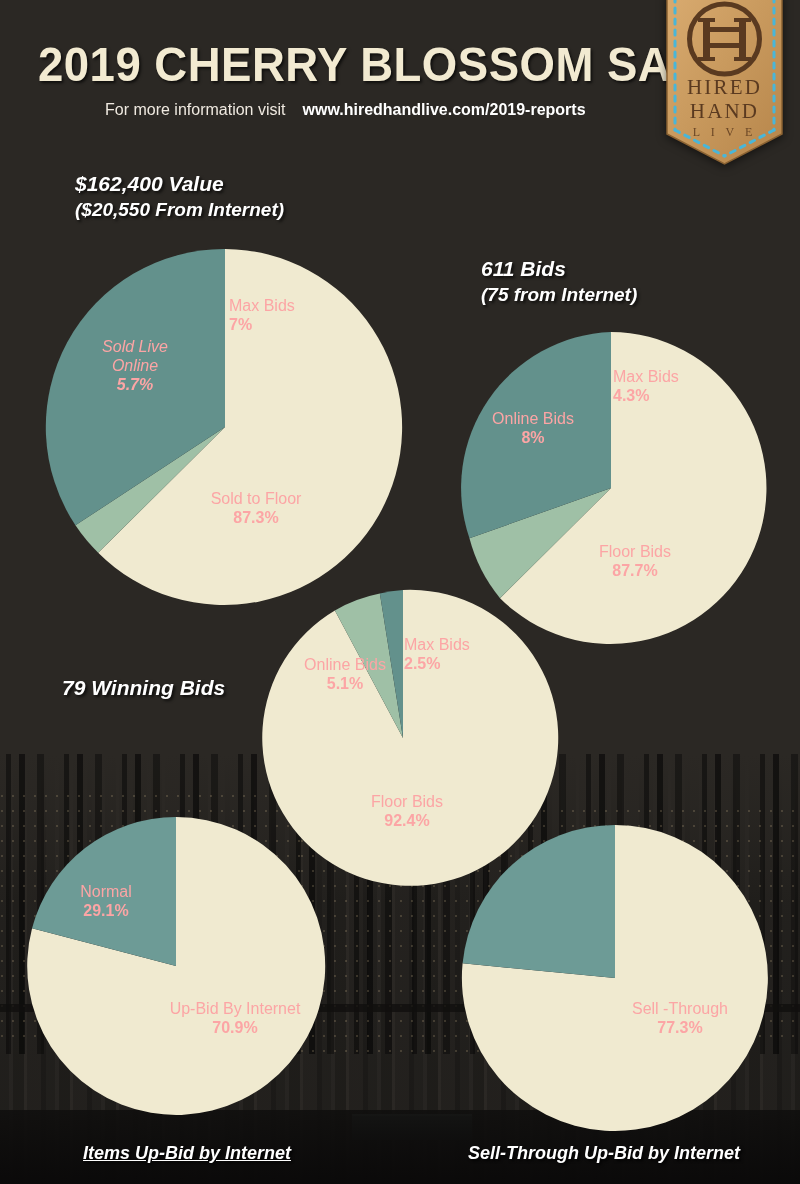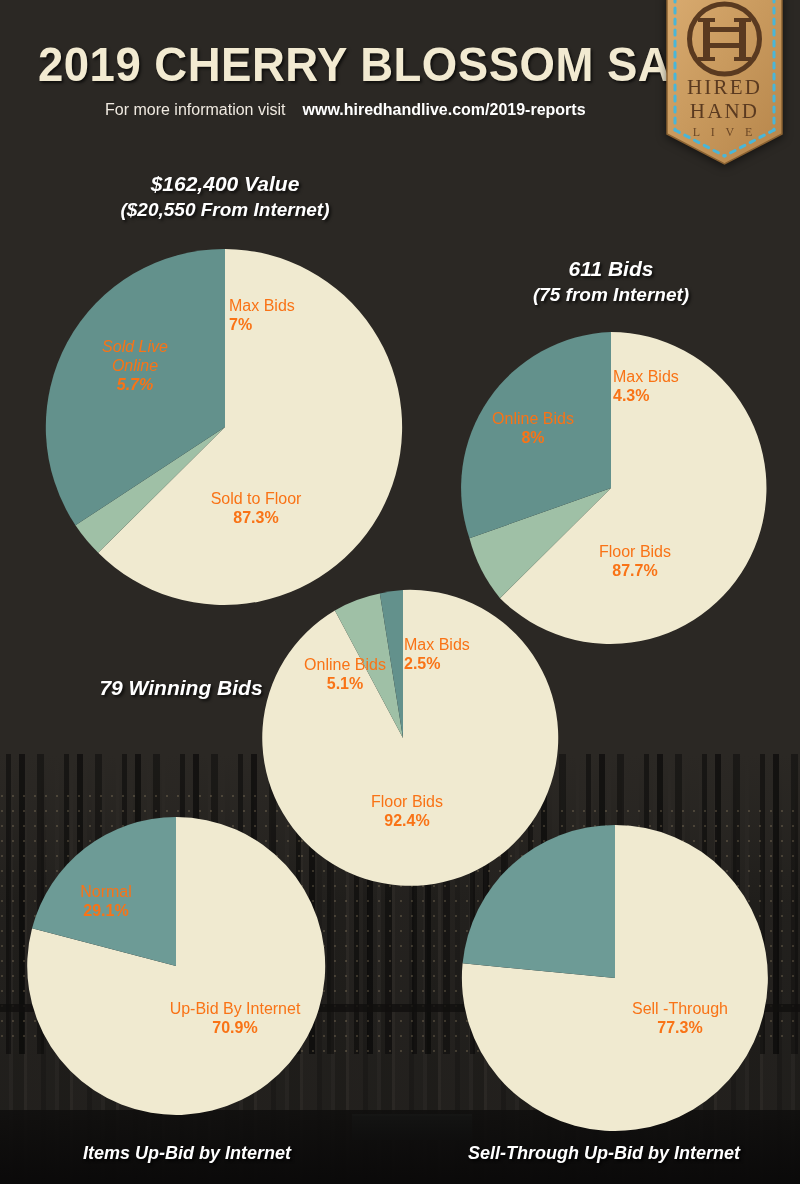--- a/index.html
+++ b/index.html
@@ -66,32 +66,32 @@
   .sub-line .url{ font-weight:bold; color:#fff; margin-left:17px; }
 
   
   .logo{
     position:absolute; left:659px; top:-6px; width:131px; height:172px;
     filter:drop-shadow(0 2px 5px rgba(0,0,0,.55));
   }
 
   
   .chart-title{
-    position:absolute; text-align:center; color:#ffffff;
+    position:absolute; color:#ffffff;
     font-style:italic; font-weight:bold; white-space:nowrap;
     text-shadow:2px 2px 3px rgba(0,0,0,.7);
   }
   .chart-title .t1{ font-size:21px; display:block; }
   .chart-title .t2{ font-size:19px; display:block; margin-top:3px; font-weight:bold; }
 
   .pie-wrap{ position:absolute; }
   .pie-wrap svg{ display:block; overflow:visible; }
 
   .slice-label{
-    position:absolute; text-align:center; color:#f97316;
+    position:absolute; text-align:center; color:#fca5a5;
     line-height:1.18; white-space:nowrap;
   }
   .slice-label .lb{ font-size:16px; display:block; }
   .slice-label .pc{ font-size:16px; font-weight:bold; display:block; }
 
   .footer-label{
     position:absolute; color:#ffffff; font-style:italic; font-weight:bold;
     font-size:18px; white-space:nowrap;
     text-shadow:2px 2px 3px rgba(0,0,0,.85);
   }
@@ -257,21 +257,21 @@
   <div class="slice-label" style="left:54px; top:883px; width:104px;">
     <span class="lb">Normal</span>
     <span class="pc">29.1%</span>
   </div>
 
   <div class="slice-label" style="left:140px; top:1000px; width:190px;">
     <span class="lb">Up-Bid By Internet</span>
     <span class="pc">70.9%</span>
   </div>
 
-  <div class="footer-label" style="left:83px; top:1143px;">Items Up-Bid by Internet</div>
+  <div class="footer-label" style="left:83px; top:1143px;text-decoration:underline;">Items Up-Bid by Internet</div>
 
   <div class="pie-wrap" style="left:462px; top:825px;">
     <svg width="306" height="306" viewBox="0 0 306 306">
 
       <path d="M153 153 L153 0 A153 153 0 1 1 0.59 138.32 Z" fill="#f0ead0"></path>
 
       <path d="M153 153 L0.59 138.32 A153 153 0 0 1 153 0 Z" fill="#6d9b96"></path>
     </svg>
   </div>
 

